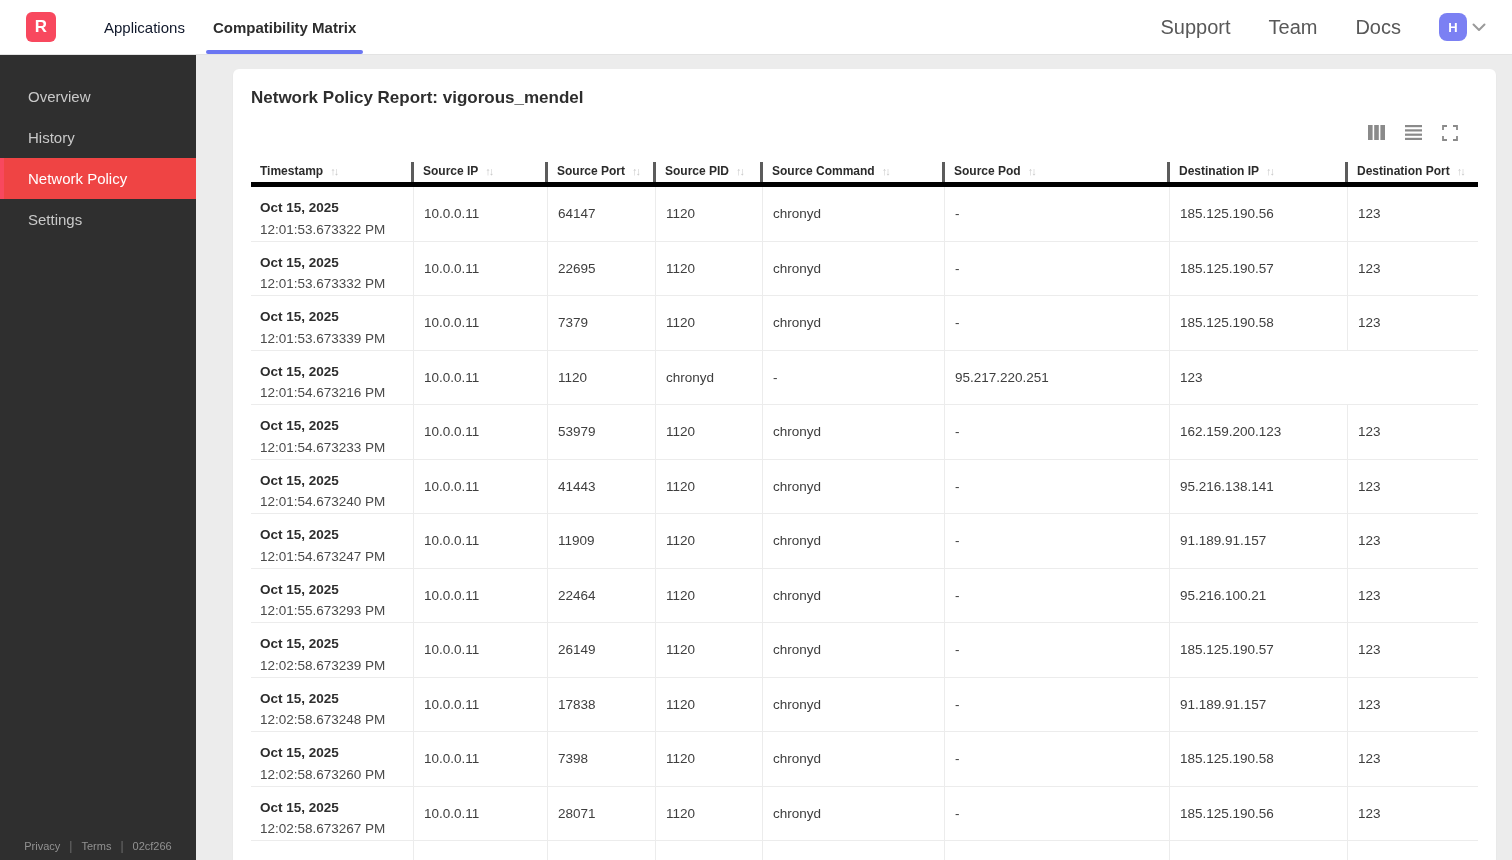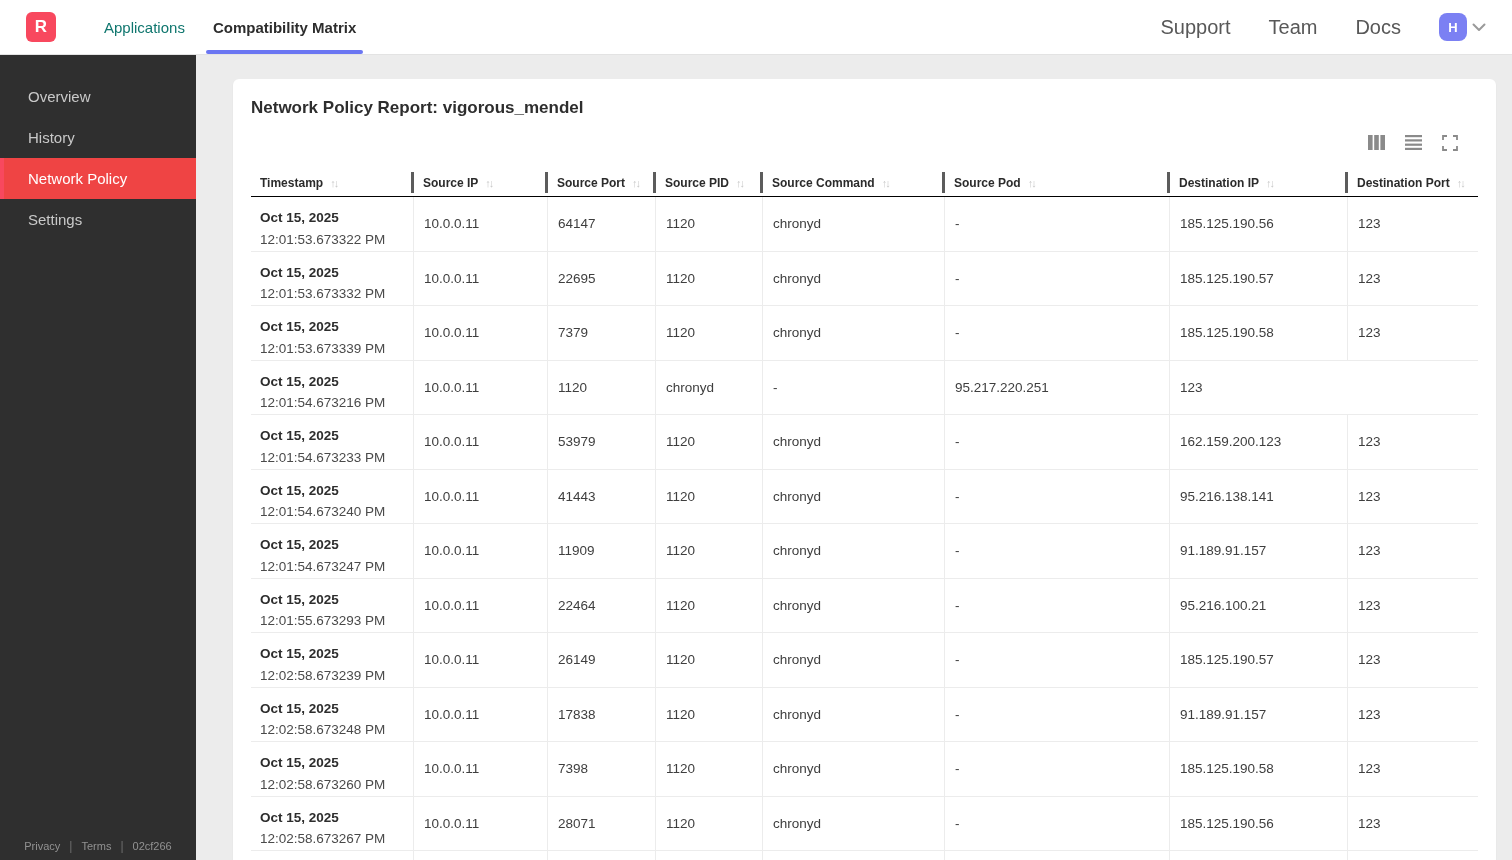--- a/index.html
+++ b/index.html
@@ -18,21 +18,21 @@
   }
   .logo {
     width:30px; height:30px; margin-left:26px; border-radius:6px;
     background:#f8485e; color:#fff; font-weight:700; font-size:17px;
     display:flex; align-items:center; justify-content:center; cursor:pointer;
     flex:0 0 auto;
   }
   .nav-tabs { display:flex; margin-left:34px; height:100%; }
   .nav-tab {
     display:flex; align-items:center; padding:0 14px; font-size:15px;
-    color:#0f766e; position:relative; cursor:pointer; white-space:nowrap;
+    color:#0f172a; position:relative; cursor:pointer; white-space:nowrap;
   }
   .nav-tab.active { color:#2d2d2d; font-weight:700; }
   .nav-tab.active::after {
     content:""; position:absolute; left:7px; right:7px; bottom:0; height:4px;
     background:#6b76f2; border-radius:3px;
   }
   .nav-right { margin-left:auto; display:flex; align-items:center; gap:38px; padding-right:26px; }
   .nav-link { font-size:20px; color:#585858; cursor:pointer; white-space:nowrap; }
   .avatar-wrap { display:flex; align-items:center; gap:5px; cursor:pointer; }
   .avatar {
@@ -57,41 +57,41 @@
   }
   .side-footer {
     position:absolute; bottom:7px; left:0; width:100%;
     display:flex; align-items:center; justify-content:center; gap:9px;
     font-size:11px; color:#929292;
   }
   .side-footer .sep { color:#6d6d6d; font-size:12px; }
   .side-footer .flink { cursor:pointer; }
 
   
-  .main { position:absolute; left:216px; top:65px; width:1296px; bottom:0; overflow:hidden; }
+  .main { position:absolute; left:216px; top:55px; width:1296px; bottom:0; overflow:hidden; }
   .card {
     background:#fff; border-radius:6px; margin:14px 16px 0 17px;
     padding:0 18px; height:1200px; box-shadow:0 1px 2px rgba(0,0,0,0.05);
   }
   .card-title {
     padding-top:20px; font-size:17px; font-weight:700; color:#2e2e2e; line-height:1;
   }
   .view-icons {
     display:flex; justify-content:flex-end; align-items:center; gap:20px;
     margin-top:18px; padding-right:20px; height:17px;
   }
   .vicon { cursor:pointer; display:flex; align-items:center; }
 
   
   .grid {
     display:grid;
     grid-template-columns:163px 134px 108px 107px 182px 225px 178px minmax(100px,1fr);
   }
   .table { margin-top:18px; }
-  .thead { height:28px; align-items:center; border-bottom:1px solid #000000; }
+  .thead { height:28px; align-items:center; border-bottom:5px solid #000000; }
   .th {
     position:relative; height:100%; display:flex; align-items:center;
     padding-left:9px; font-size:12px; font-weight:700; color:#2b2b2b;
     cursor:pointer; white-space:nowrap; overflow:hidden;
   }
   .th .sort {
     color:#c9c9c9; font-size:11px; font-weight:400; margin-left:7px; letter-spacing:-2px;
   }
   .th:not(:last-child)::after {
     content:""; position:absolute; right:0; top:3px; height:21px; width:3px;

